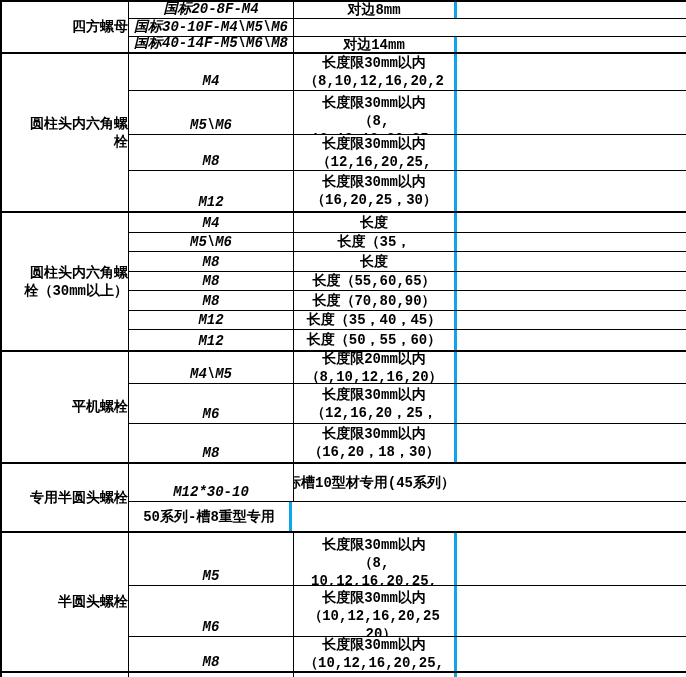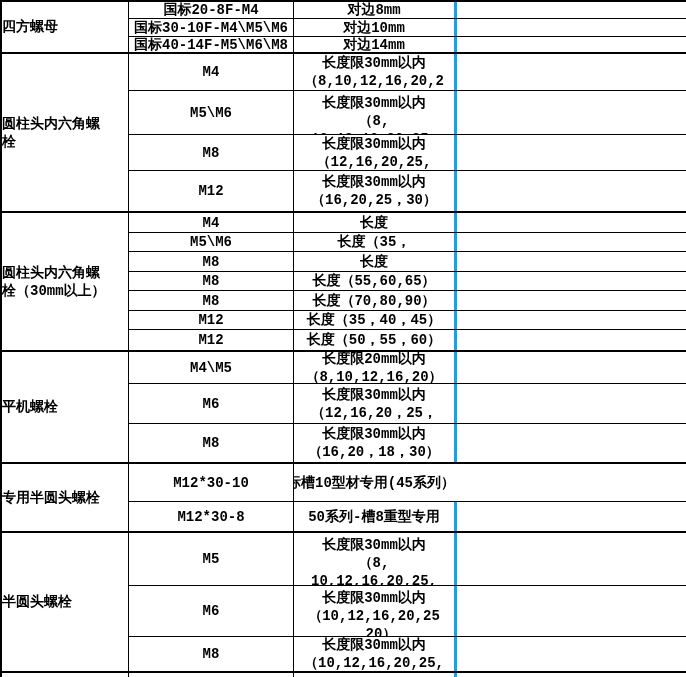--- a/index.html
+++ b/index.html
@@ -17,31 +17,31 @@
     font-weight: bold;
     font-size: 14px;
     line-height: 18px;
   }
   .section { display: flex; border-bottom: 2px solid #000; }
   .section.partial { border-bottom: none; }
   .cat {
     flex: 0 0 127px;
     border-right: 1px solid #000;
     display: flex; flex-direction: column;
-    justify-content: center; align-items: flex-start;
+    justify-content: center; align-items: flex-end;
     text-align: center; overflow: hidden;
   }
   .rows { flex: 1; display: flex; flex-direction: column; }
   .row { display: flex; border-bottom: 1px solid #000; }
   .row:last-child { border-bottom: none; }
   .spec {
     flex: 0 0 165px;
     border-right: 1px solid #000;
-    display: flex; justify-content: center; align-items: center;
-    text-align: center; white-space: nowrap; overflow: hidden;
+    display: flex; justify-content: center; align-items: flex-end;
+    text-align: center; white-space: nowrap; overflow: hidden; font-style: italic;
   }
   .desc {
     flex: 0 0 163px;
     border-right: 3px solid #0ea5e9;
     display: flex; flex-direction: column;
     justify-content: center; align-items: center;
     text-align: center; overflow: hidden;
   }
   .desc span, .spec span, .cat span { display: block; white-space: nowrap; }
   .desc.clip { justify-content: flex-start; padding-top: 3px; }
@@ -69,23 +69,20 @@
           </div>
         <div class="desc">
             <span>对边8mm</span>
           </div>
         <div class="empty"></div>
       </div>
       <div class="row" style="height:18px">
         <div class="spec">
             <span>国标30-10F-M4\M5\M6</span>
           </div>
-        <div class="desc">
-            <span>对边10mm</span>
-          </div>
         <div class="empty"></div>
       </div>
       <div class="row" style="height:15px">
         <div class="spec">
             <span>国标40-14F-M5\M6\M8</span>
           </div>
         <div class="desc">
             <span>对边14mm</span>
           </div>
         <div class="empty"></div>
@@ -260,23 +257,20 @@
     <div class="rows">
       <div class="row" style="height:38px">
         <div class="spec">
             <span>M12*30-10</span>
           </div>
         <div class="desc merged">
           <span>标槽10型材专用(45系列）</span>
         </div>
       </div>
       <div class="row" style="height:29px">
-        <div class="spec">
-            <span>M12*30-8</span>
-          </div>
         <div class="desc">
             <span>50系列-槽8重型专用</span>
           </div>
         <div class="empty"></div>
       </div>
     </div>
   </div>
 
   <div class="section">
     <div class="cat">

